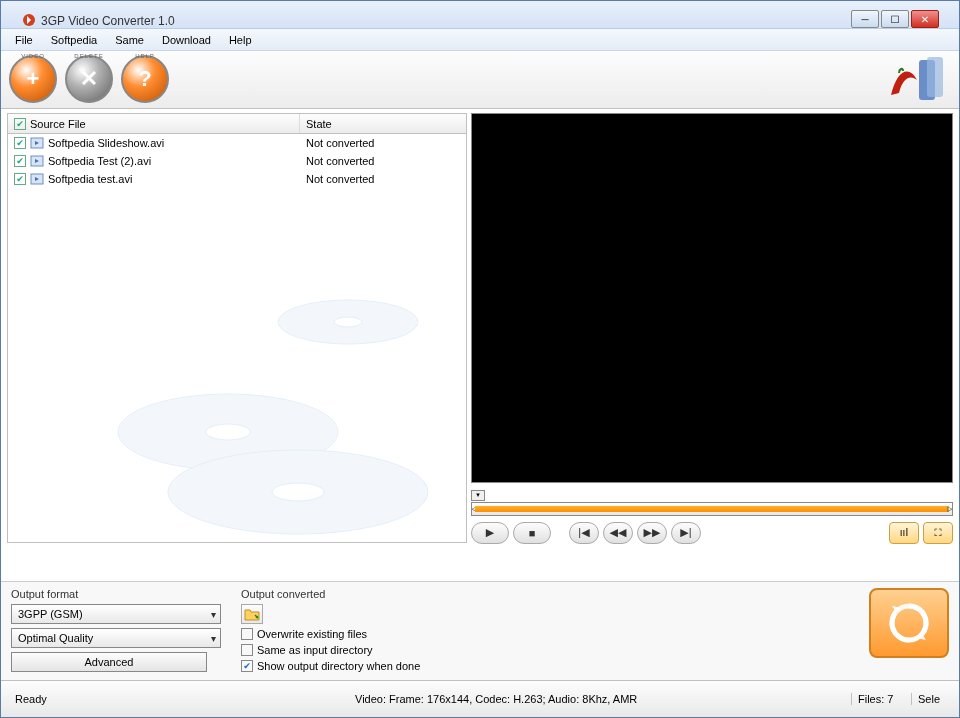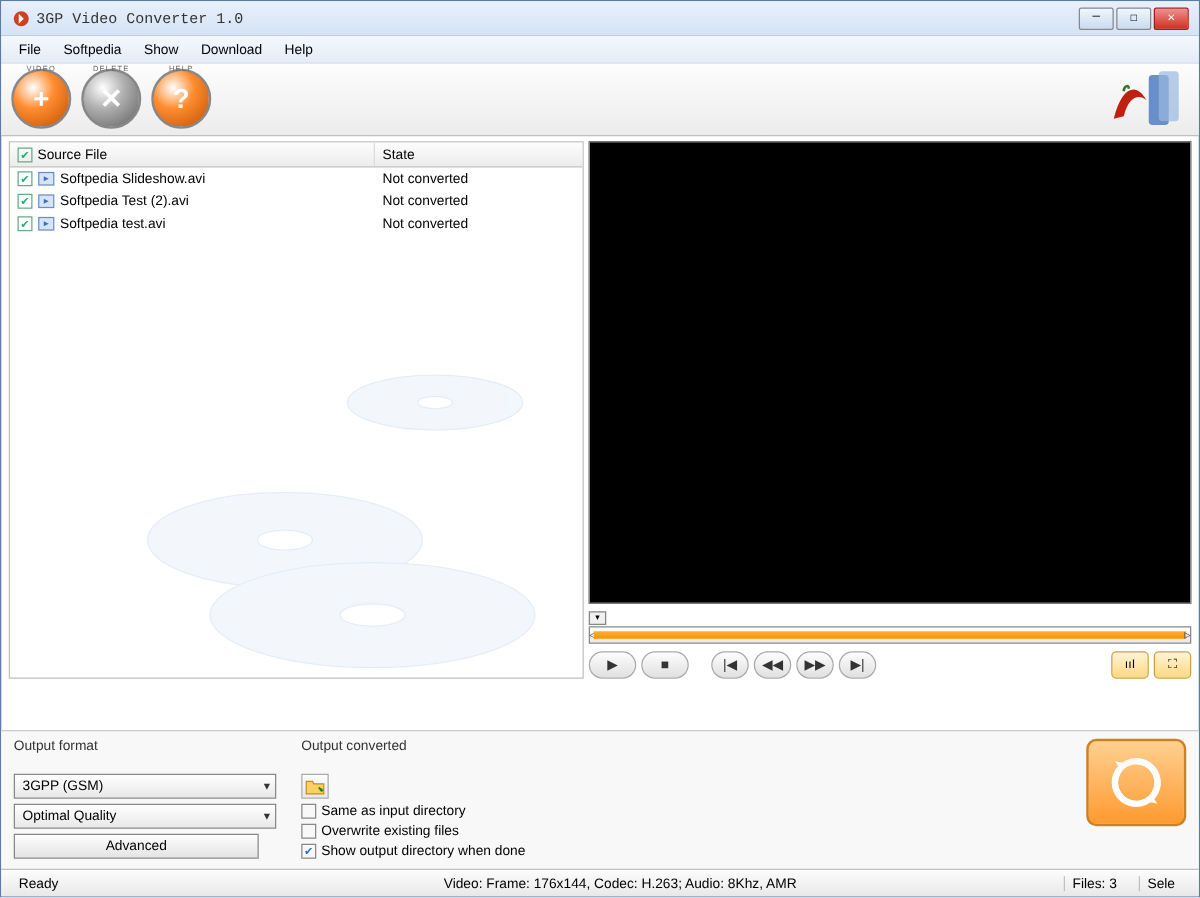--- a/index.html
+++ b/index.html
@@ -1,18 +1,18 @@
 <!DOCTYPE html>
 <html><head>
 <meta charset="utf-8">
 <style>
 * { box-sizing: border-box; margin: 0; padding: 0; }
 body { font-family: "Segoe UI", Tahoma, sans-serif; font-size: 11px; background: #fff; width: 960px; height: 718px; overflow: hidden; }
 .window { width: 960px; height: 718px; border: 1px solid #5a7aa8; background: #fff; display: flex; flex-direction: column; }
-.titlebar { height: 28px; background: linear-gradient(to bottom, #e8f0fb, #d5e3f6); display: flex; align-items: center; padding: 0 8px; border-bottom: 1px solid #b8cde8; font-family: Liberation Mono, monospace; }
+.titlebar { height: 28px; background: linear-gradient(to bottom, #e8f0fb, #d5e3f6); display: flex; align-items: flex-end; padding: 0 20px; border-bottom: 1px solid #b8cde8; }
 .titlebar-icon { width: 16px; height: 16px; margin-right: 4px; }
 .titlebar-text { flex: 1; font-size: 12px; color: #333; }
 .win-controls { display: flex; gap: 2px; }
 .win-btn { width: 28px; height: 18px; border: 1px solid #888; border-radius: 2px; display: flex; align-items: center; justify-content: center; font-size: 10px; cursor: pointer; }
 .win-min { background: linear-gradient(#f0f6fc,#c9dbf0); }
 .win-max { background: linear-gradient(#f0f6fc,#c9dbf0); }
 .win-close { background: linear-gradient(#f09090,#d03020); color: #fff; border-color: #a02010; }
 .menubar { height: 22px; background: linear-gradient(to bottom, #f4f8fd, #e4ecf7); display: flex; align-items: center; padding: 0 6px; gap: 2px; border-bottom: 1px solid #c8d6e8; }
 .menu-item { padding: 2px 8px; color: #000; cursor: pointer; }
 .toolbar { height: 58px; background: linear-gradient(to bottom, #fdfdfd, #ececec); display: flex; align-items: center; padding: 4px 8px; border-bottom: 1px solid #c0c0c0; position: relative; }
@@ -42,31 +42,31 @@
 .seekbar { height: 14px; background: linear-gradient(#fff,#e8e8e8); border: 1px solid #888; position: relative; }
 .seekbar-fill { position: absolute; left: 3px; right: 3px; top: 3px; bottom: 3px; background: linear-gradient(#ffb030,#ff9000); }
 .seekbar-cap { position: absolute; top: 0; width: 8px; height: 100%; font-size: 11px; color: #666; display:flex; align-items:center; justify-content:center; }
 .player-row { display: flex; gap: 4px; margin-top: 6px; align-items: center; }
 .pbtn { height: 22px; min-width: 38px; border: 1px solid #aaa; border-radius: 11px; background: linear-gradient(#fdfdfd,#e0e0e0); display: flex; align-items: center; justify-content: center; cursor: pointer; font-size: 11px; color: #333; }
 .pbtn.small { min-width: 30px; }
 .spacer { flex: 1; }
 .option-btn { height: 22px; width: 30px; border: 1px solid #cca040; border-radius: 4px; background: linear-gradient(#fff4d8,#ffd880); display:flex; align-items:center; justify-content:center; cursor:pointer; font-size:10px; }
 .bottom-panel { display: flex; padding: 6px 10px 8px 10px; gap: 20px; border-top: 1px solid #ccc; background: #f8f8f8; margin-top: 8px; }
 .group { display: flex; flex-direction: column; gap: 4px; }
-.group-label { font-size: 11px; color: #333; margin-bottom: 12px; }
+.group-label { font-size: 11px; color: #333; margin-bottom: 0; }
 .combo { width: 210px; height: 20px; border: 1px solid #888; background: linear-gradient(#fff,#e8e8e8); display: flex; align-items: center; padding: 0 6px; position: relative; cursor: pointer; font-size: 11px; }
 .combo::after { content: "▾"; position: absolute; right: 4px; font-size: 10px; color: #333; }
 .adv-btn { width: 196px; height: 20px; border: 1px solid #888; background: linear-gradient(#fdfdfd,#e4e4e4); text-align: center; line-height: 18px; cursor: pointer; font-size: 11px; }
 .outdir-row { display: flex; align-items: center; gap: 4px; }
 .outdir-input { width: 500px; height: 20px; border: 1px solid #888; background: #fff; padding: 0 6px; font-size: 11px; }
 .folder-btn { width: 22px; height: 20px; border: 1px solid #aaa; background: linear-gradient(#fdfdfd,#e8e8e8); display:flex; align-items:center; justify-content:center; cursor:pointer; }
 .chk-row { display: flex; align-items: center; gap: 4px; font-size: 11px; }
 .check { width: 12px; height: 12px; border: 1px solid #888; display: inline-flex; align-items:center; justify-content:center; font-size:9px; color:#2569c5; cursor:pointer; }
 .convert-btn { width: 80px; height: 70px; border: 2px solid #d08020; border-radius: 8px; background: linear-gradient(#ffd090,#ff9a30); display:flex; align-items:center; justify-content:center; cursor:pointer; margin-left: auto; }
-.statusbar { height: 22px; border-top: 1px solid #c0c0c0; background: linear-gradient(#fdfdfd,#e8e8e8); display:flex; align-items:center; padding: 0 8px; font-size:11px; }
+.statusbar { height: 37px; border-top: 1px solid #c0c0c0; background: linear-gradient(#fdfdfd,#e8e8e8); display:flex; align-items:center; padding: 0 8px; font-size:11px; }
 .status-cell { padding: 0 6px; }
 .status-cell.left { width: 340px; }
 .status-cell.center { flex:1; }
 .status-cell.files { width: 60px; border-left:1px solid #c0c0c0; }
 .status-cell.sel { width: 40px; border-left:1px solid #c0c0c0; }
 </style>
 </head>
 <body>
 
 <div class="window">
@@ -81,21 +81,21 @@
     <div class="win-controls">
       <div class="win-btn win-min">─</div>
       <div class="win-btn win-max">☐</div>
       <div class="win-btn win-close">✕</div>
     </div>
   </div>
 
   <div class="menubar">
     <span class="menu-item">File</span>
     <span class="menu-item">Softpedia</span>
-    <span class="menu-item">Show</span>
+    <span class="menu-item">Same</span>
     <span class="menu-item">Download</span>
     <span class="menu-item">Help</span>
   </div>
 
   <div class="toolbar">
     <div class="tool-btn">
       <div class="tool-arc">VIDEO</div>
       <div class="tool-circle">+</div>
     </div>
     <div class="tool-btn">
@@ -216,41 +216,41 @@
       <div class="outdir-row">
         <div class="folder-btn">
           <svg width="16" height="14" viewBox="0 0 16 14">
               <path d="M1 3 L6 3 L7 5 L15 5 L15 13 L1 13 Z" fill="#ffd060" stroke="#c09020"></path>
               <path d="M11 8 L14 11 M14 11 L12 10 M14 11 L13 9" stroke="#1a8a20" stroke-width="1.5" fill="none"></path>
             </svg>
         </div>
       </div>
       <div class="chk-row">
         <span class="check"></span>
-        <span>Same as input directory</span>
+        <span>Overwrite existing files</span>
       </div>
       <div class="chk-row">
         <span class="check"></span>
-        <span>Overwrite existing files</span>
+        <span>Same as input directory</span>
       </div>
       <div class="chk-row">
         <span class="check">✔</span>
         <span>Show output directory when done</span>
       </div>
     </div>
 
     <div class="convert-btn">
       <svg width="50" height="50" viewBox="0 0 50 50">
         <path d="M 25 8 A 17 17 0 1 1 12 14" stroke="#fff" stroke-width="5" fill="none"></path>
         <path d="M 8 8 L 12 14 L 18 10 Z" fill="#fff"></path>
         <path d="M 25 42 A 17 17 0 1 1 38 36" stroke="#fff" stroke-width="5" fill="none" opacity="0.9"></path>
         <path d="M 42 42 L 38 36 L 32 40 Z" fill="#fff" opacity="0.9"></path>
       </svg>
     </div>
   </div>
 
   <div class="statusbar">
     <div class="status-cell left">Ready</div>
     <div class="status-cell center">Video: Frame: 176x144, Codec: H.263; Audio: 8Khz, AMR</div>
-    <div class="status-cell files">Files: 3</div>
+    <div class="status-cell files">Files: 7</div>
     <div class="status-cell sel">Sele</div>
   </div>
 </div>
 
 </body></html>

